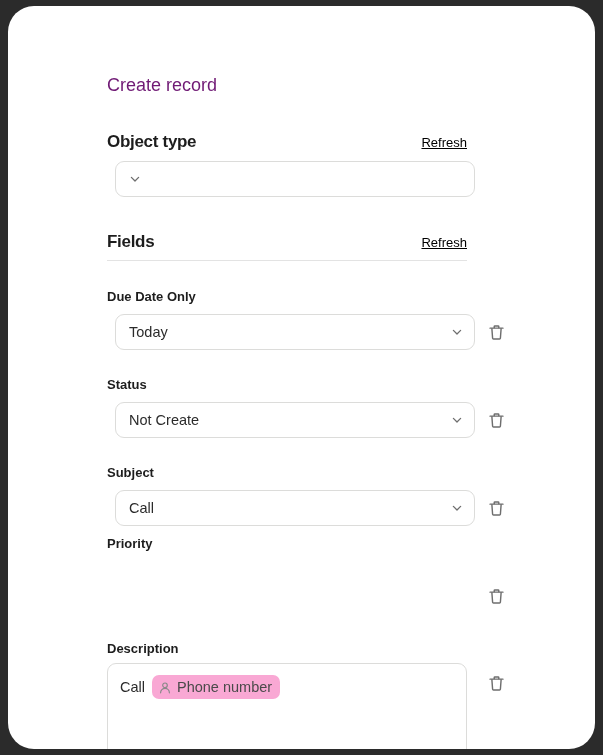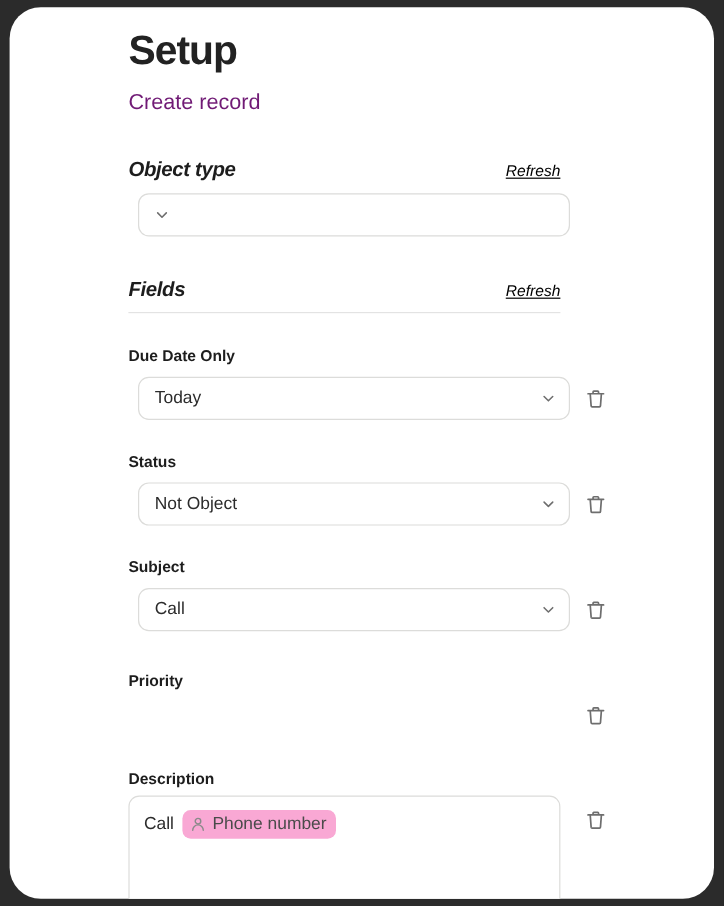--- a/index.html
+++ b/index.html
@@ -61,21 +61,20 @@
     line-height: 26px;
   }
 
   .section-head {
     position: absolute;
     left: 99px;
     width: 360px;
     display: flex;
     align-items: baseline;
     justify-content: space-between;
-    font-style: italic;
   }
   .section-title {
     font-size: 17px;
     font-weight: bold;
     color: #1d1d1d;
     letter-spacing: -0.3px;
   }
   .refresh-link {
     font-size: 13px;
     color: #000000;
@@ -171,21 +170,20 @@
   }
   .token .person-icon { width: 14px; height: 14px; display:block; }
 </style>
 </head>
 <body>
 
 <div id="frame">
   <div id="card">
     <div id="content">
 
-      <div class="page-title">Setup</div>
       <div class="page-subtitle">Create record</div>
 
       <div class="section-head" style="top:126px;">
         <span class="section-title">Object type</span>
         <span class="refresh-link">Refresh</span>
       </div>
 
       <div class="select-box" style="left:107px; top:155px; width:360px;">
         <span class="chevron">
           <svg viewBox="0 0 12 12" width="12" height="12">
@@ -212,21 +210,21 @@
       <div class="trash-btn" style="left:477px; top:315px;">
         <svg viewBox="0 0 20 20" width="19" height="19">
           <path d="M3.2 5.4 H16.8" stroke="#6e6e6e" stroke-width="1.5" stroke-linecap="round"></path>
           <path d="M7.6 5.4 V3.8 a0.7 0.7 0 0 1 0.7 -0.7 h3.4 a0.7 0.7 0 0 1 0.7 0.7 V5.4" fill="none" stroke="#6e6e6e" stroke-width="1.5" stroke-linejoin="round"></path>
           <path d="M5.1 5.4 L5.9 16.1 a0.9 0.9 0 0 0 0.9 0.8 h6.4 a0.9 0.9 0 0 0 0.9 -0.8 L14.9 5.4" fill="none" stroke="#6e6e6e" stroke-width="1.5" stroke-linejoin="round"></path>
         </svg>
       </div>
 
       <div class="field-label" style="top:371px;">Status</div>
       <div class="select-box" style="left:107px; top:396px; width:360px;">
-        <span class="select-value">Not Object</span>
+        <span class="select-value">Not Create</span>
         <span class="chevron">
           <svg viewBox="0 0 12 12" width="12" height="12">
               <path d="M2.4 4.4 L6 8 L9.6 4.4" fill="none" stroke="#6e6e6e" stroke-width="1.3" stroke-linecap="round" stroke-linejoin="round"></path>
             </svg>
         </span>
       </div>
       <div class="trash-btn" style="left:477px; top:403px;">
         <svg viewBox="0 0 20 20" width="19" height="19">
           <path d="M3.2 5.4 H16.8" stroke="#6e6e6e" stroke-width="1.5" stroke-linecap="round"></path>
           <path d="M7.6 5.4 V3.8 a0.7 0.7 0 0 1 0.7 -0.7 h3.4 a0.7 0.7 0 0 1 0.7 0.7 V5.4" fill="none" stroke="#6e6e6e" stroke-width="1.5" stroke-linejoin="round"></path>
@@ -244,21 +242,21 @@
         </span>
       </div>
       <div class="trash-btn" style="left:477px; top:491px;">
         <svg viewBox="0 0 20 20" width="19" height="19">
           <path d="M3.2 5.4 H16.8" stroke="#6e6e6e" stroke-width="1.5" stroke-linecap="round"></path>
           <path d="M7.6 5.4 V3.8 a0.7 0.7 0 0 1 0.7 -0.7 h3.4 a0.7 0.7 0 0 1 0.7 0.7 V5.4" fill="none" stroke="#6e6e6e" stroke-width="1.5" stroke-linejoin="round"></path>
           <path d="M5.1 5.4 L5.9 16.1 a0.9 0.9 0 0 0 0.9 0.8 h6.4 a0.9 0.9 0 0 0 0.9 -0.8 L14.9 5.4" fill="none" stroke="#6e6e6e" stroke-width="1.5" stroke-linejoin="round"></path>
         </svg>
       </div>
 
-      <div class="field-label" style="top:554px;text-align:center;">Priority</div>
+      <div class="field-label" style="top:530px;text-align:center;">Priority</div>
       <div class="trash-btn" style="left:477px; top:579px;">
         <svg viewBox="0 0 20 20" width="19" height="19">
           <path d="M3.2 5.4 H16.8" stroke="#6e6e6e" stroke-width="1.5" stroke-linecap="round"></path>
           <path d="M7.6 5.4 V3.8 a0.7 0.7 0 0 1 0.7 -0.7 h3.4 a0.7 0.7 0 0 1 0.7 0.7 V5.4" fill="none" stroke="#6e6e6e" stroke-width="1.5" stroke-linejoin="round"></path>
           <path d="M5.1 5.4 L5.9 16.1 a0.9 0.9 0 0 0 0.9 0.8 h6.4 a0.9 0.9 0 0 0 0.9 -0.8 L14.9 5.4" fill="none" stroke="#6e6e6e" stroke-width="1.5" stroke-linejoin="round"></path>
         </svg>
       </div>
 
       <div class="field-label" style="top:635px;">Description</div>
       <div class="textarea-box" style="top:657px; height:110px;">

